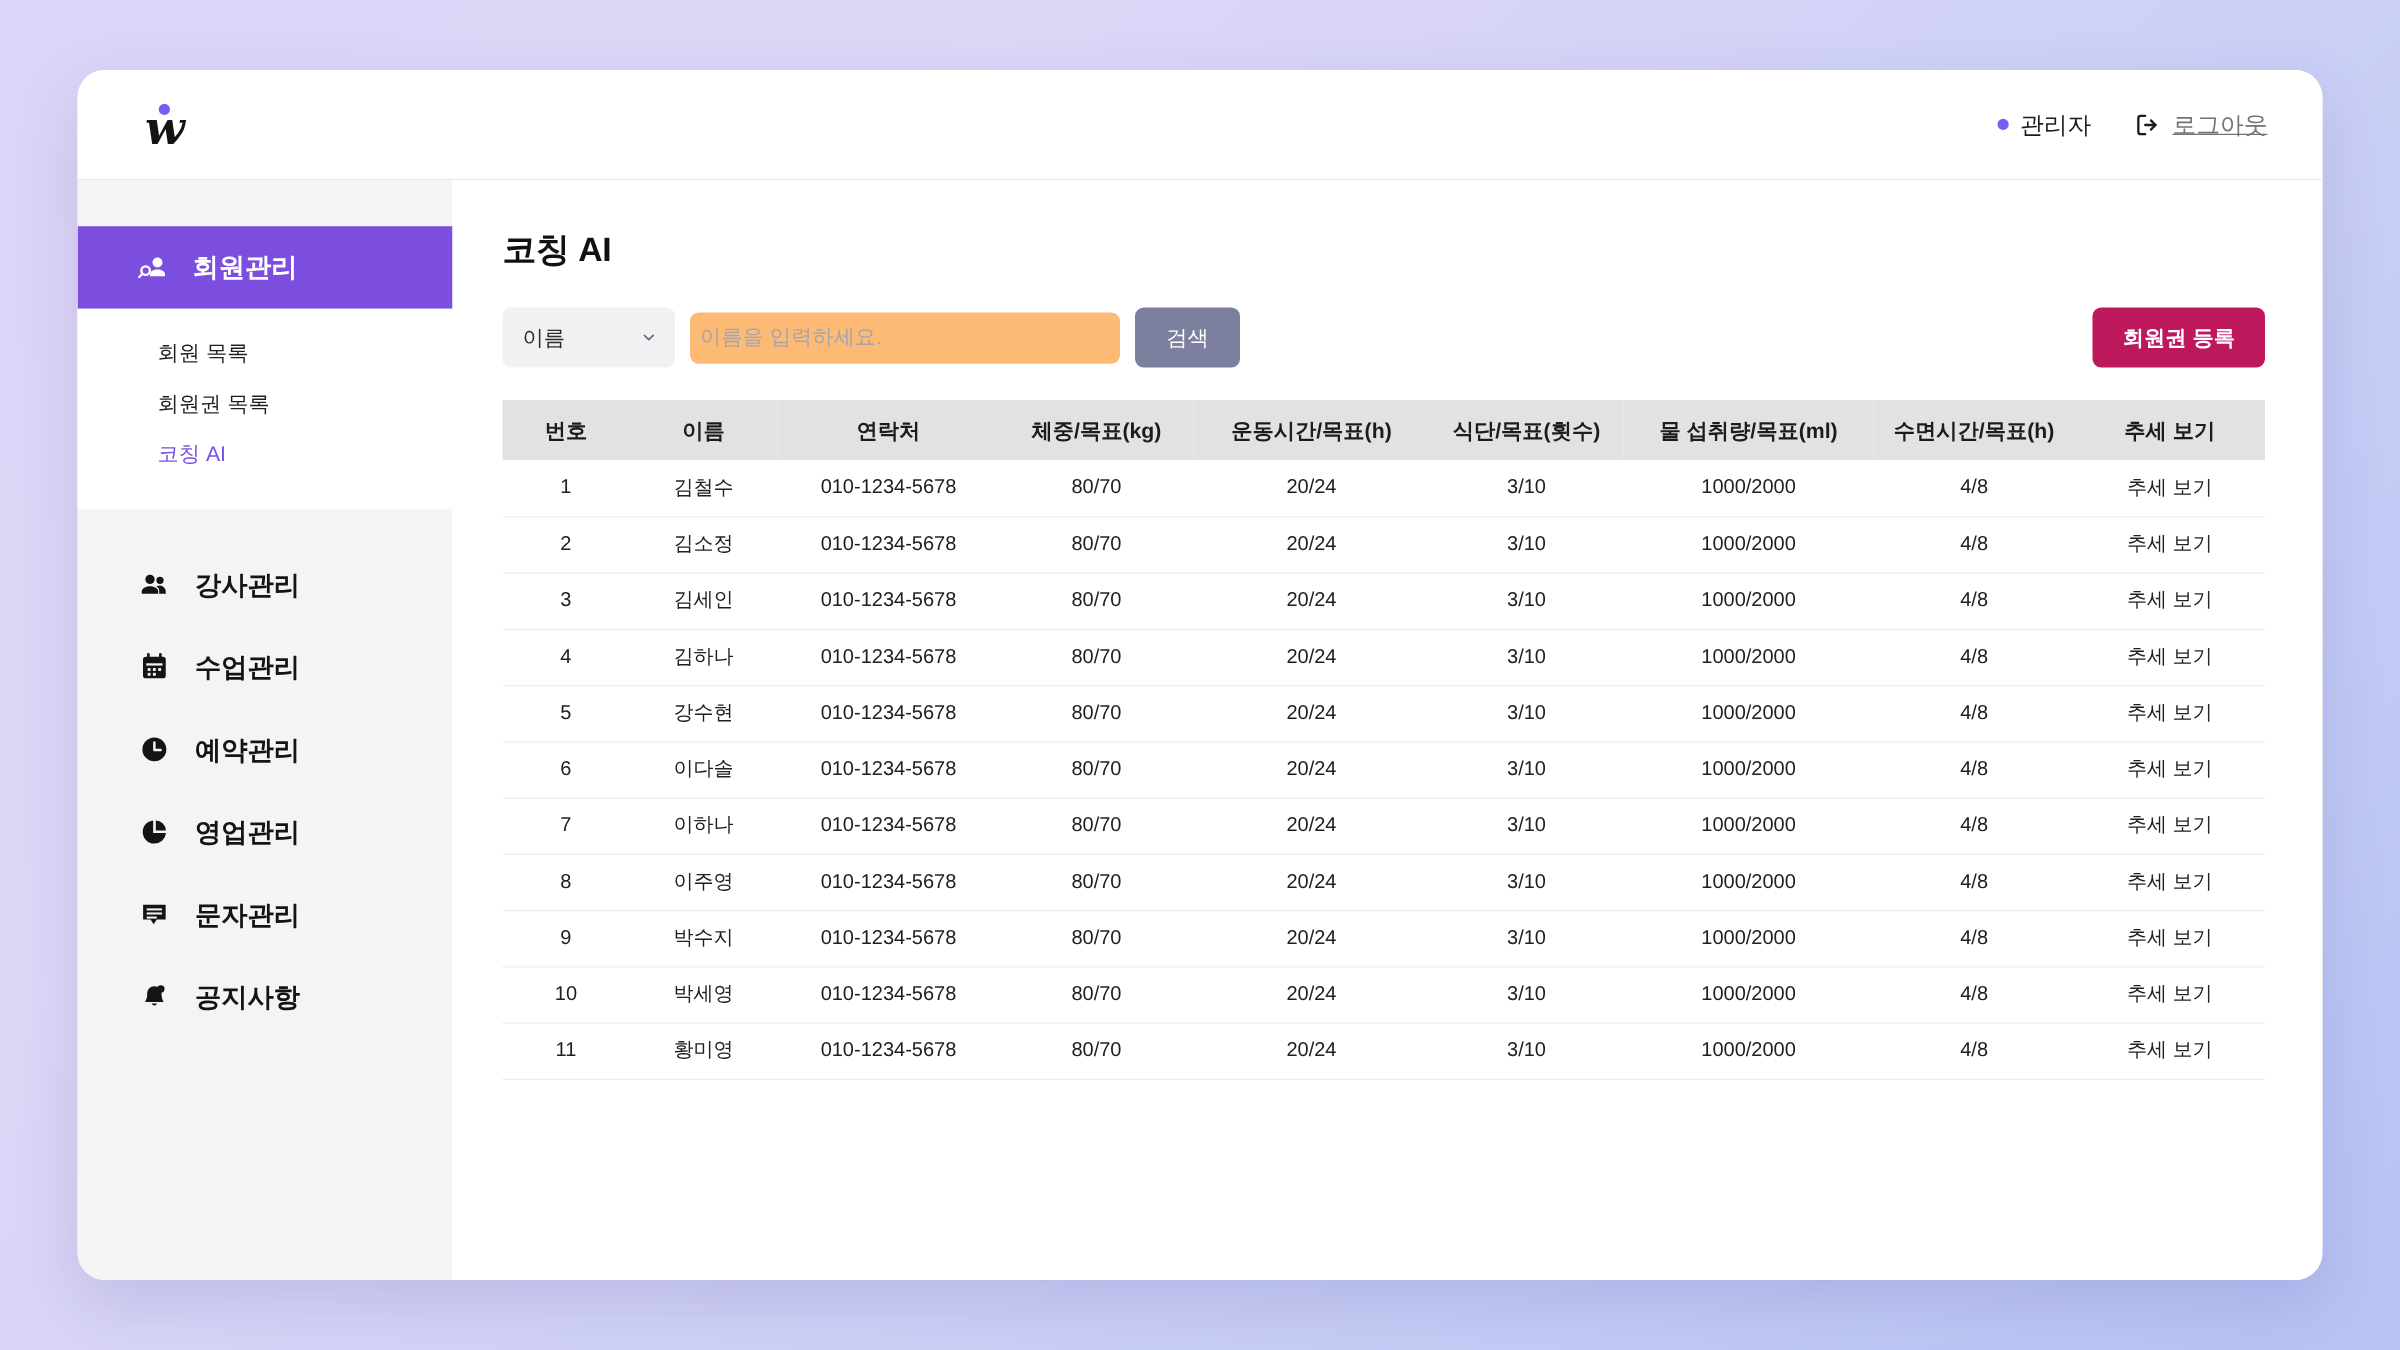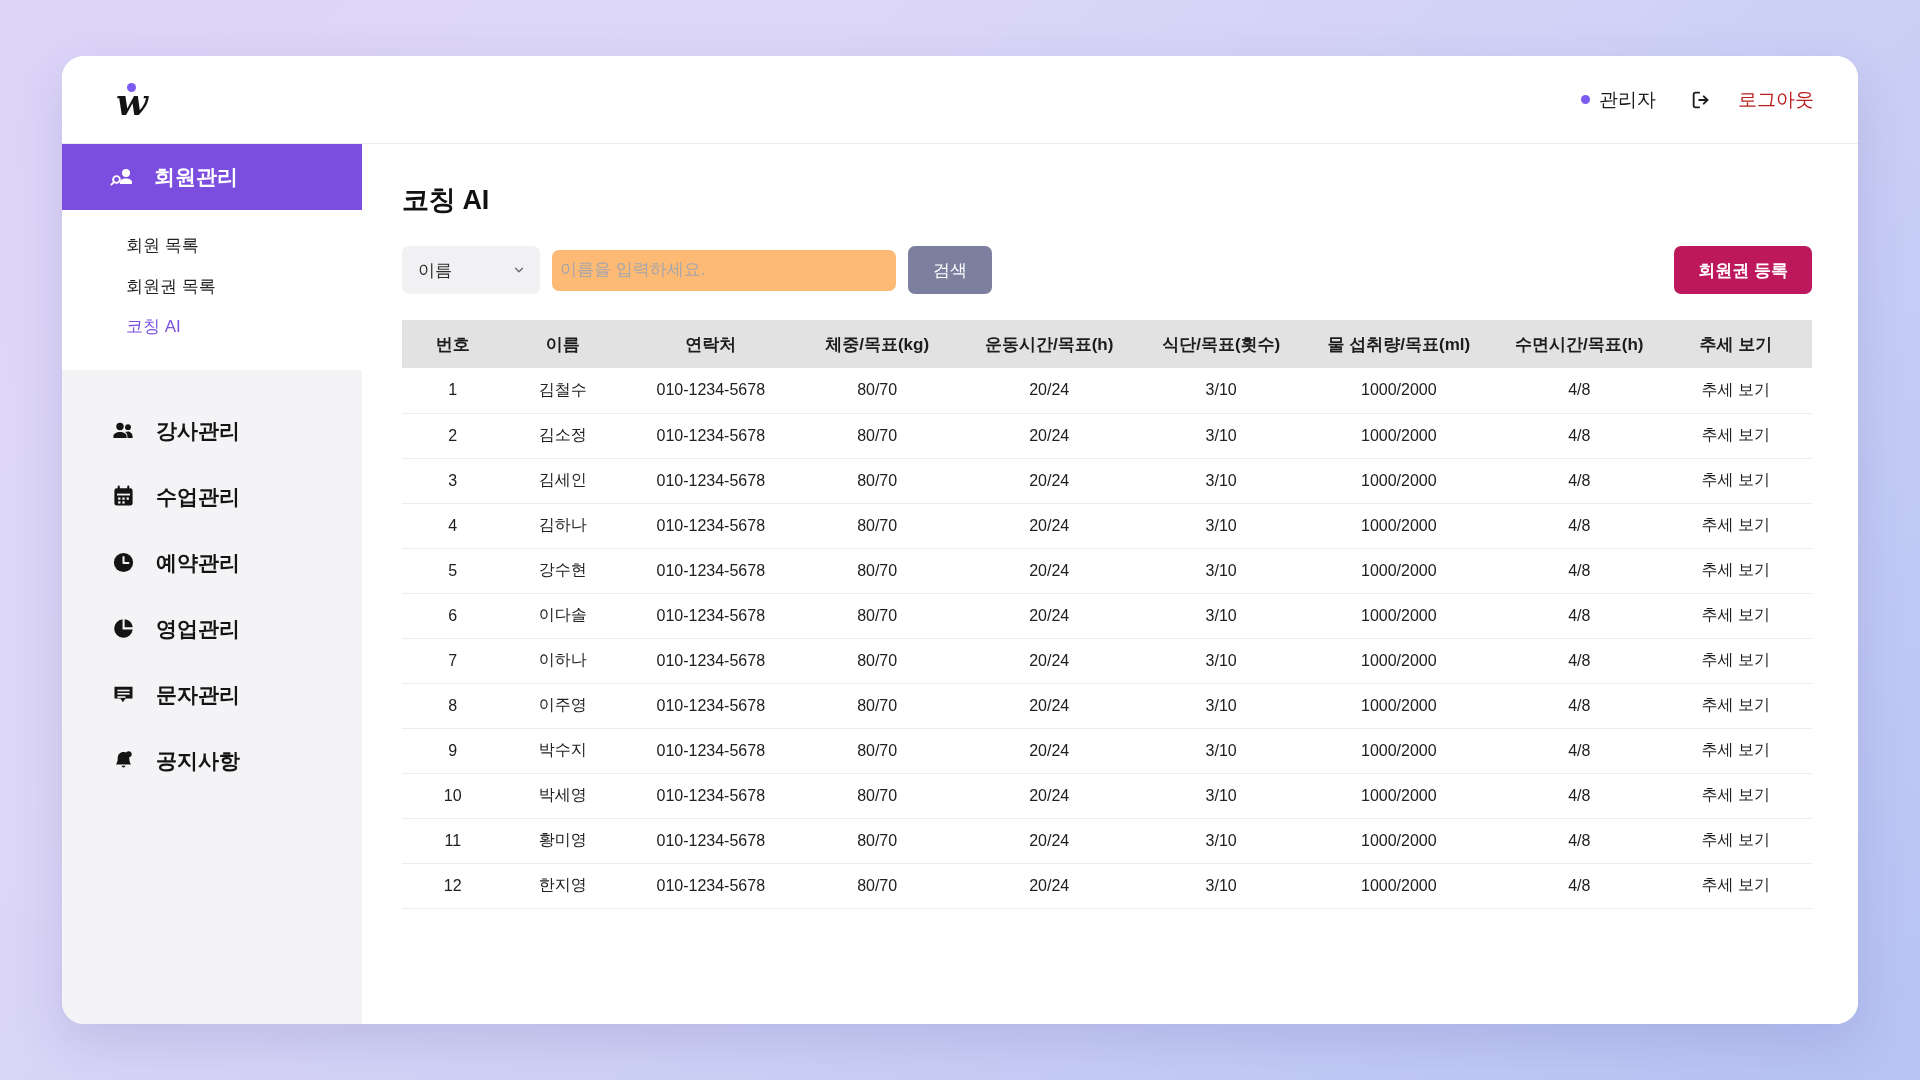--- a/index.html
+++ b/index.html
@@ -89,27 +89,28 @@
   .admin-dot {
     width: 9px;
     height: 9px;
     border-radius: 50%;
     background: #7c5cf0;
     display: inline-block;
   }
   .logout-btn {
     display: flex;
     align-items: center;
-    gap: 26px;
+    gap: 9px;
     font-size: 19px;
-    color: #b91c1c;
+    color: #737373;
     cursor: pointer;
     background: none;
     border: none;
     font-family: inherit;
+    text-decoration: underline;
   }
   .logout-icon { display: flex; }
 
   
   .body-split {
     flex: 1 1 auto;
     display: flex;
     min-height: 0;
   }
 
@@ -126,20 +127,21 @@
     height: 66px;
     display: flex;
     align-items: center;
     gap: 20px;
     padding-left: 48px;
     background: #7c4ee0;
     color: #ffffff;
     font-size: 21px;
     font-weight: 700;
     cursor: pointer;
+    margin-top: 37px;
   }
   .nav-group-header .ic { display: flex; }
 
   .submenu {
     background: #ffffff;
     padding: 16px 0 22px 0;
   }
   .submenu-item {
     padding: 8px 0 8px 64px;
     font-size: 17px;
@@ -579,29 +581,18 @@
               <td>11</td>
               <td>황미영</td>
               <td>010-1234-5678</td>
               <td>80/70</td>
               <td>20/24</td>
               <td>3/10</td>
               <td>1000/2000</td>
               <td>4/8</td>
               <td class="trend-link">추세 보기</td>
             </tr>
-            <tr>
-              <td>12</td>
-              <td>한지영</td>
-              <td>010-1234-5678</td>
-              <td>80/70</td>
-              <td>20/24</td>
-              <td>3/10</td>
-              <td>1000/2000</td>
-              <td>4/8</td>
-              <td class="trend-link">추세 보기</td>
-            </tr>
           </tbody>
       </table>
 
     </main>
   </div>
 </div>
 
 </body></html>

